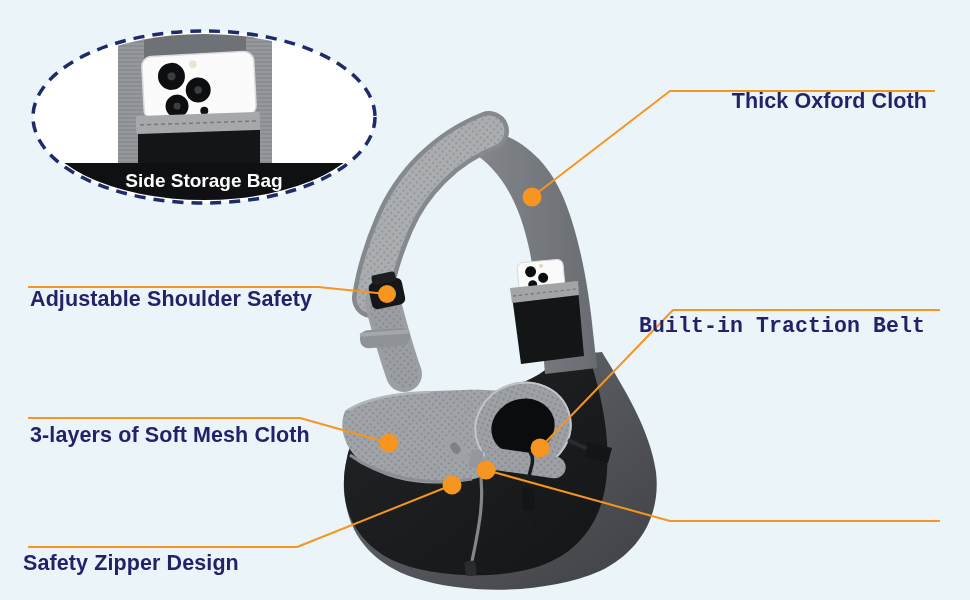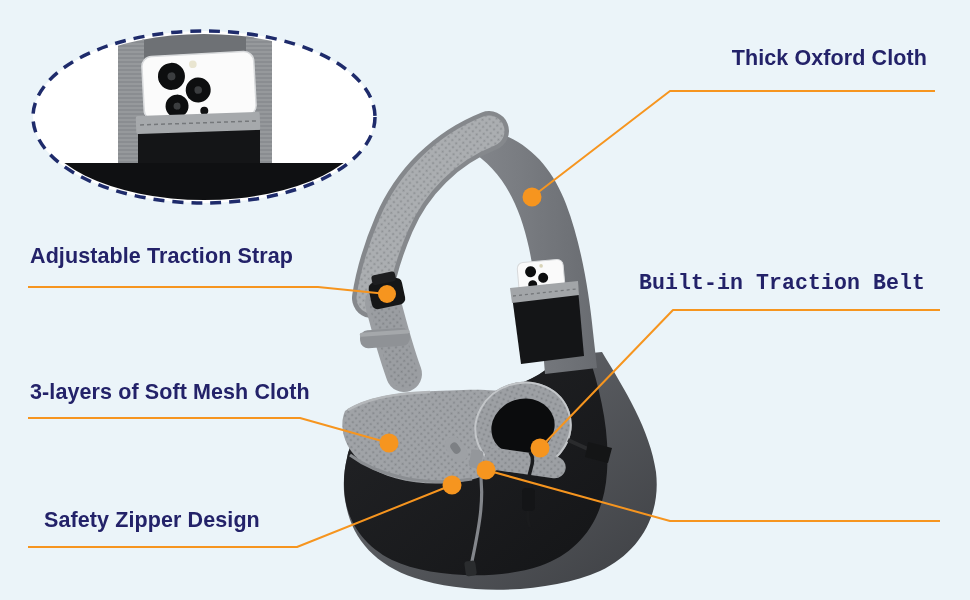--- a/index.html
+++ b/index.html
@@ -19,27 +19,28 @@
   }
   .stage{position:absolute;inset:0;width:970px;height:600px;}
   svg.scene{position:absolute;left:0;top:0;}
   .lbl{
     position:absolute;
     font-weight:700;
     font-size:21.5px;
     color:var(--label-text);
     white-space:nowrap;
     letter-spacing:.1px;
+    margin-top:43px;
   }
   #lbl-oxford   {top:46px;  right:43px;}
   #lbl-shoulder {top:244px; left:30px;}
   #lbl-traction {top:271px; right:45px;font-family:Liberation Mono, monospace;}
   #lbl-mesh     {top:380px; left:30px;}
   #lbl-mouth    {top:474px; right:45px;}
-  #lbl-zipper   {top:508px; left:44px;}
+  #lbl-zipper   {top:508px; left:23px;}
   .magnifier-caption{
     position:absolute;
     left:36px; top:170px; width:336px;
     text-align:center;
     font-weight:700;
     font-size:19px;
     color:var(--caption-text);
   }
 </style>
 </head>
@@ -210,18 +211,19 @@
             <path d="M 140,123 H 256" stroke="#75787b" stroke-width="1.5" stroke-dasharray="4 3" fill="none"></path>
           </g>
         </g>
         <rect x="30" y="163" width="348" height="42" fill="var(--caption-band)"></rect>
       </g>
       <ellipse cx="204" cy="117" rx="171" ry="86" fill="none" stroke="var(--magnifier-border)" stroke-width="3.5" stroke-dasharray="11 8"></ellipse>
     </g>
   </svg>
 
   <div class="lbl" id="lbl-oxford">Thick Oxford Cloth</div>
-  <div class="lbl" id="lbl-shoulder">Adjustable Traction Strap</div>
+  <div class="lbl" id="lbl-shoulder">Adjustable Shoulder Safety</div>
   <div class="lbl" id="lbl-traction">Built-in Traction Belt</div>
   <div class="lbl" id="lbl-mesh">3-layers of Soft Mesh Cloth</div>
   <div class="lbl" id="lbl-zipper">Safety Zipper Design</div>
 
+  <div class="magnifier-caption">Side Storage Bag</div>
 </div>
 
 </body></html>

